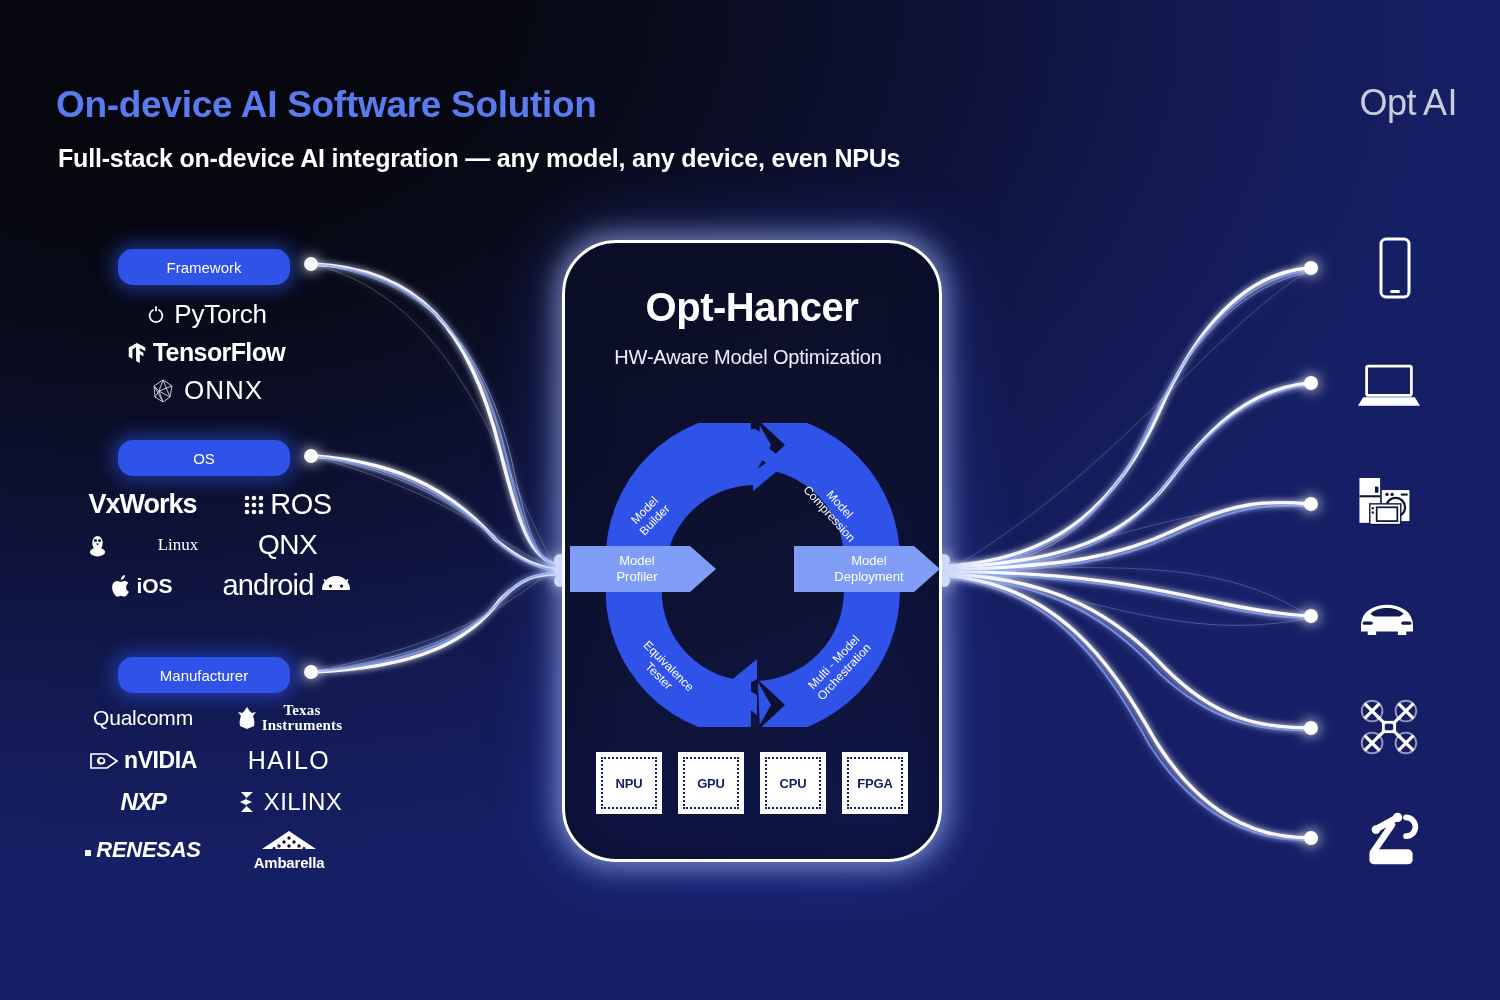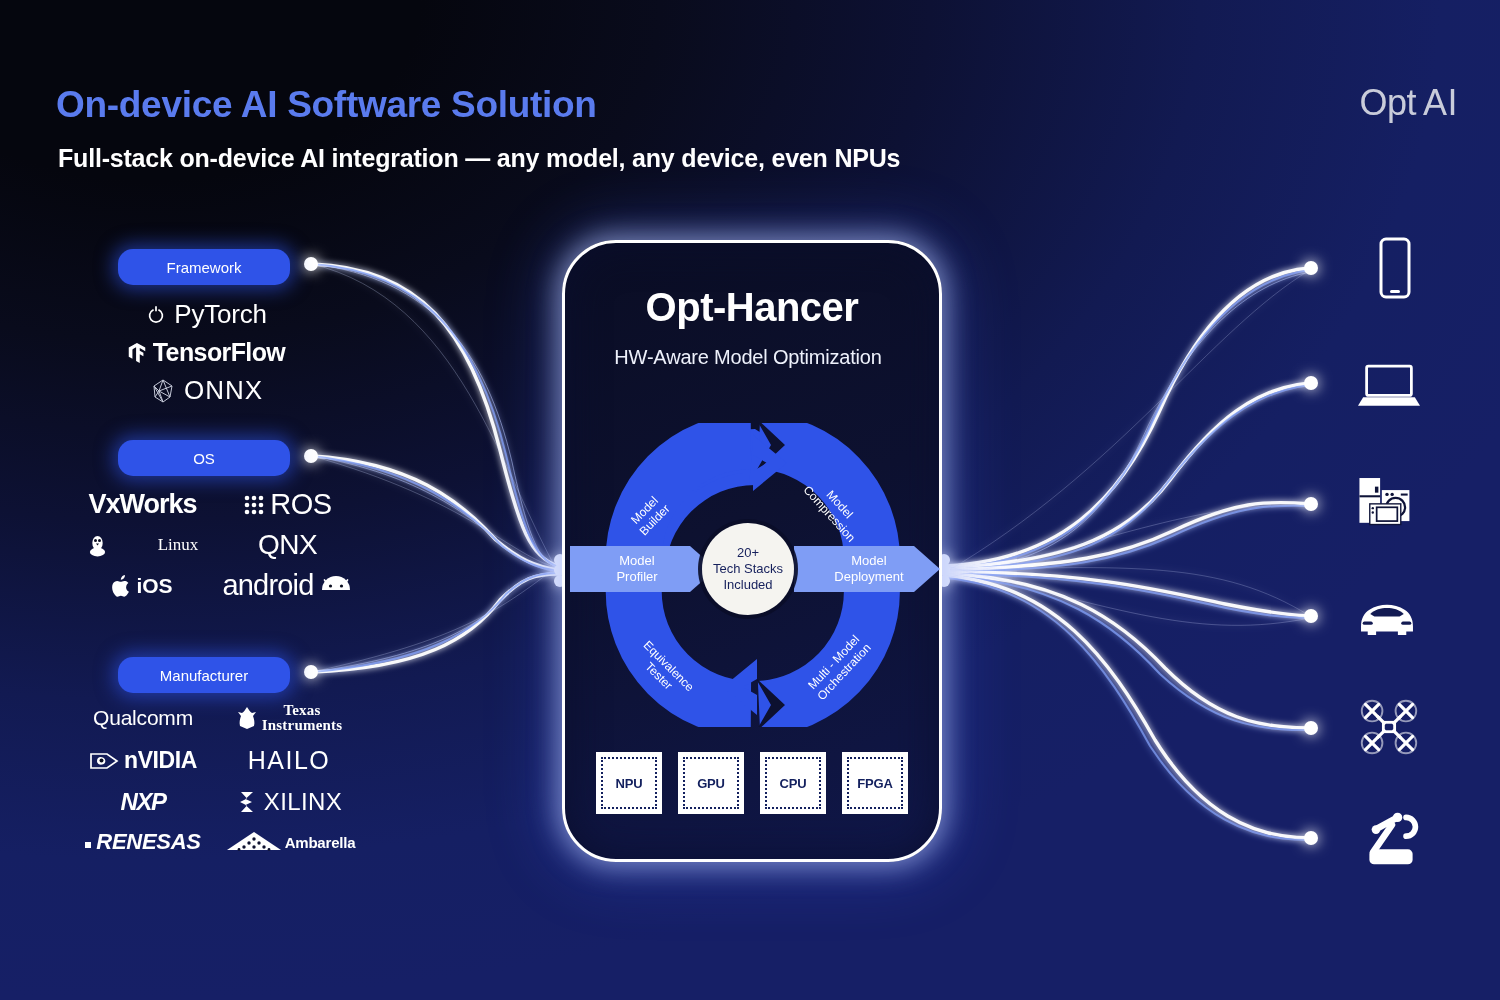--- a/index.html
+++ b/index.html
@@ -410,21 +410,21 @@
         <span>XILINX</span>
       </div>
 
       <div class="lrow m-ren">
         <svg class="micon" width="8" height="8" viewBox="0 0 8 8" style="margin-right:3px;margin-top:8px">
           <rect x="0" y="0" width="6" height="6" fill="#ffffff"></rect>
         </svg>
         <span>RENESAS</span>
       </div>
 
-      <div class="lrow m-amb" style="flex-direction:row">
+      <div class="lrow m-amb" style="flex-direction:column">
         <svg class="micon" width="62" height="24" viewBox="0 0 62 24">
           <path d="M31 2 L58 20 L4 20 Z" fill="#ffffff"></path>
           <g fill="#0e1230">
             <circle cx="31" cy="9" r="1.7"></circle>
               <circle cx="26" cy="13" r="1.7"></circle>
               <circle cx="36" cy="13" r="1.7"></circle>
             <circle cx="21" cy="17" r="1.7"></circle>
               <circle cx="31" cy="17" r="1.7"></circle>
               <circle cx="41" cy="17" r="1.7"></circle>
             <circle cx="16" cy="19.4" r="1.4"></circle>
@@ -501,25 +501,20 @@
       <div>Profiler</div>
     </div>
   </div>
   <div class="sidearrow" id="arrow-right">
     <div>
       <div>Model</div>
       <div>Deployment</div>
     </div>
   </div>
 
-  <div id="hub">
-    <div>20+</div>
-    <div>Tech Stacks</div>
-    <div>Included</div>
-  </div>
 
   <div id="chips">
     <div class="chip">
       <div class="pins"></div>
       <span>NPU</span>
     </div>
     <div class="chip">
       <div class="pins"></div>
       <span>GPU</span>
     </div>

